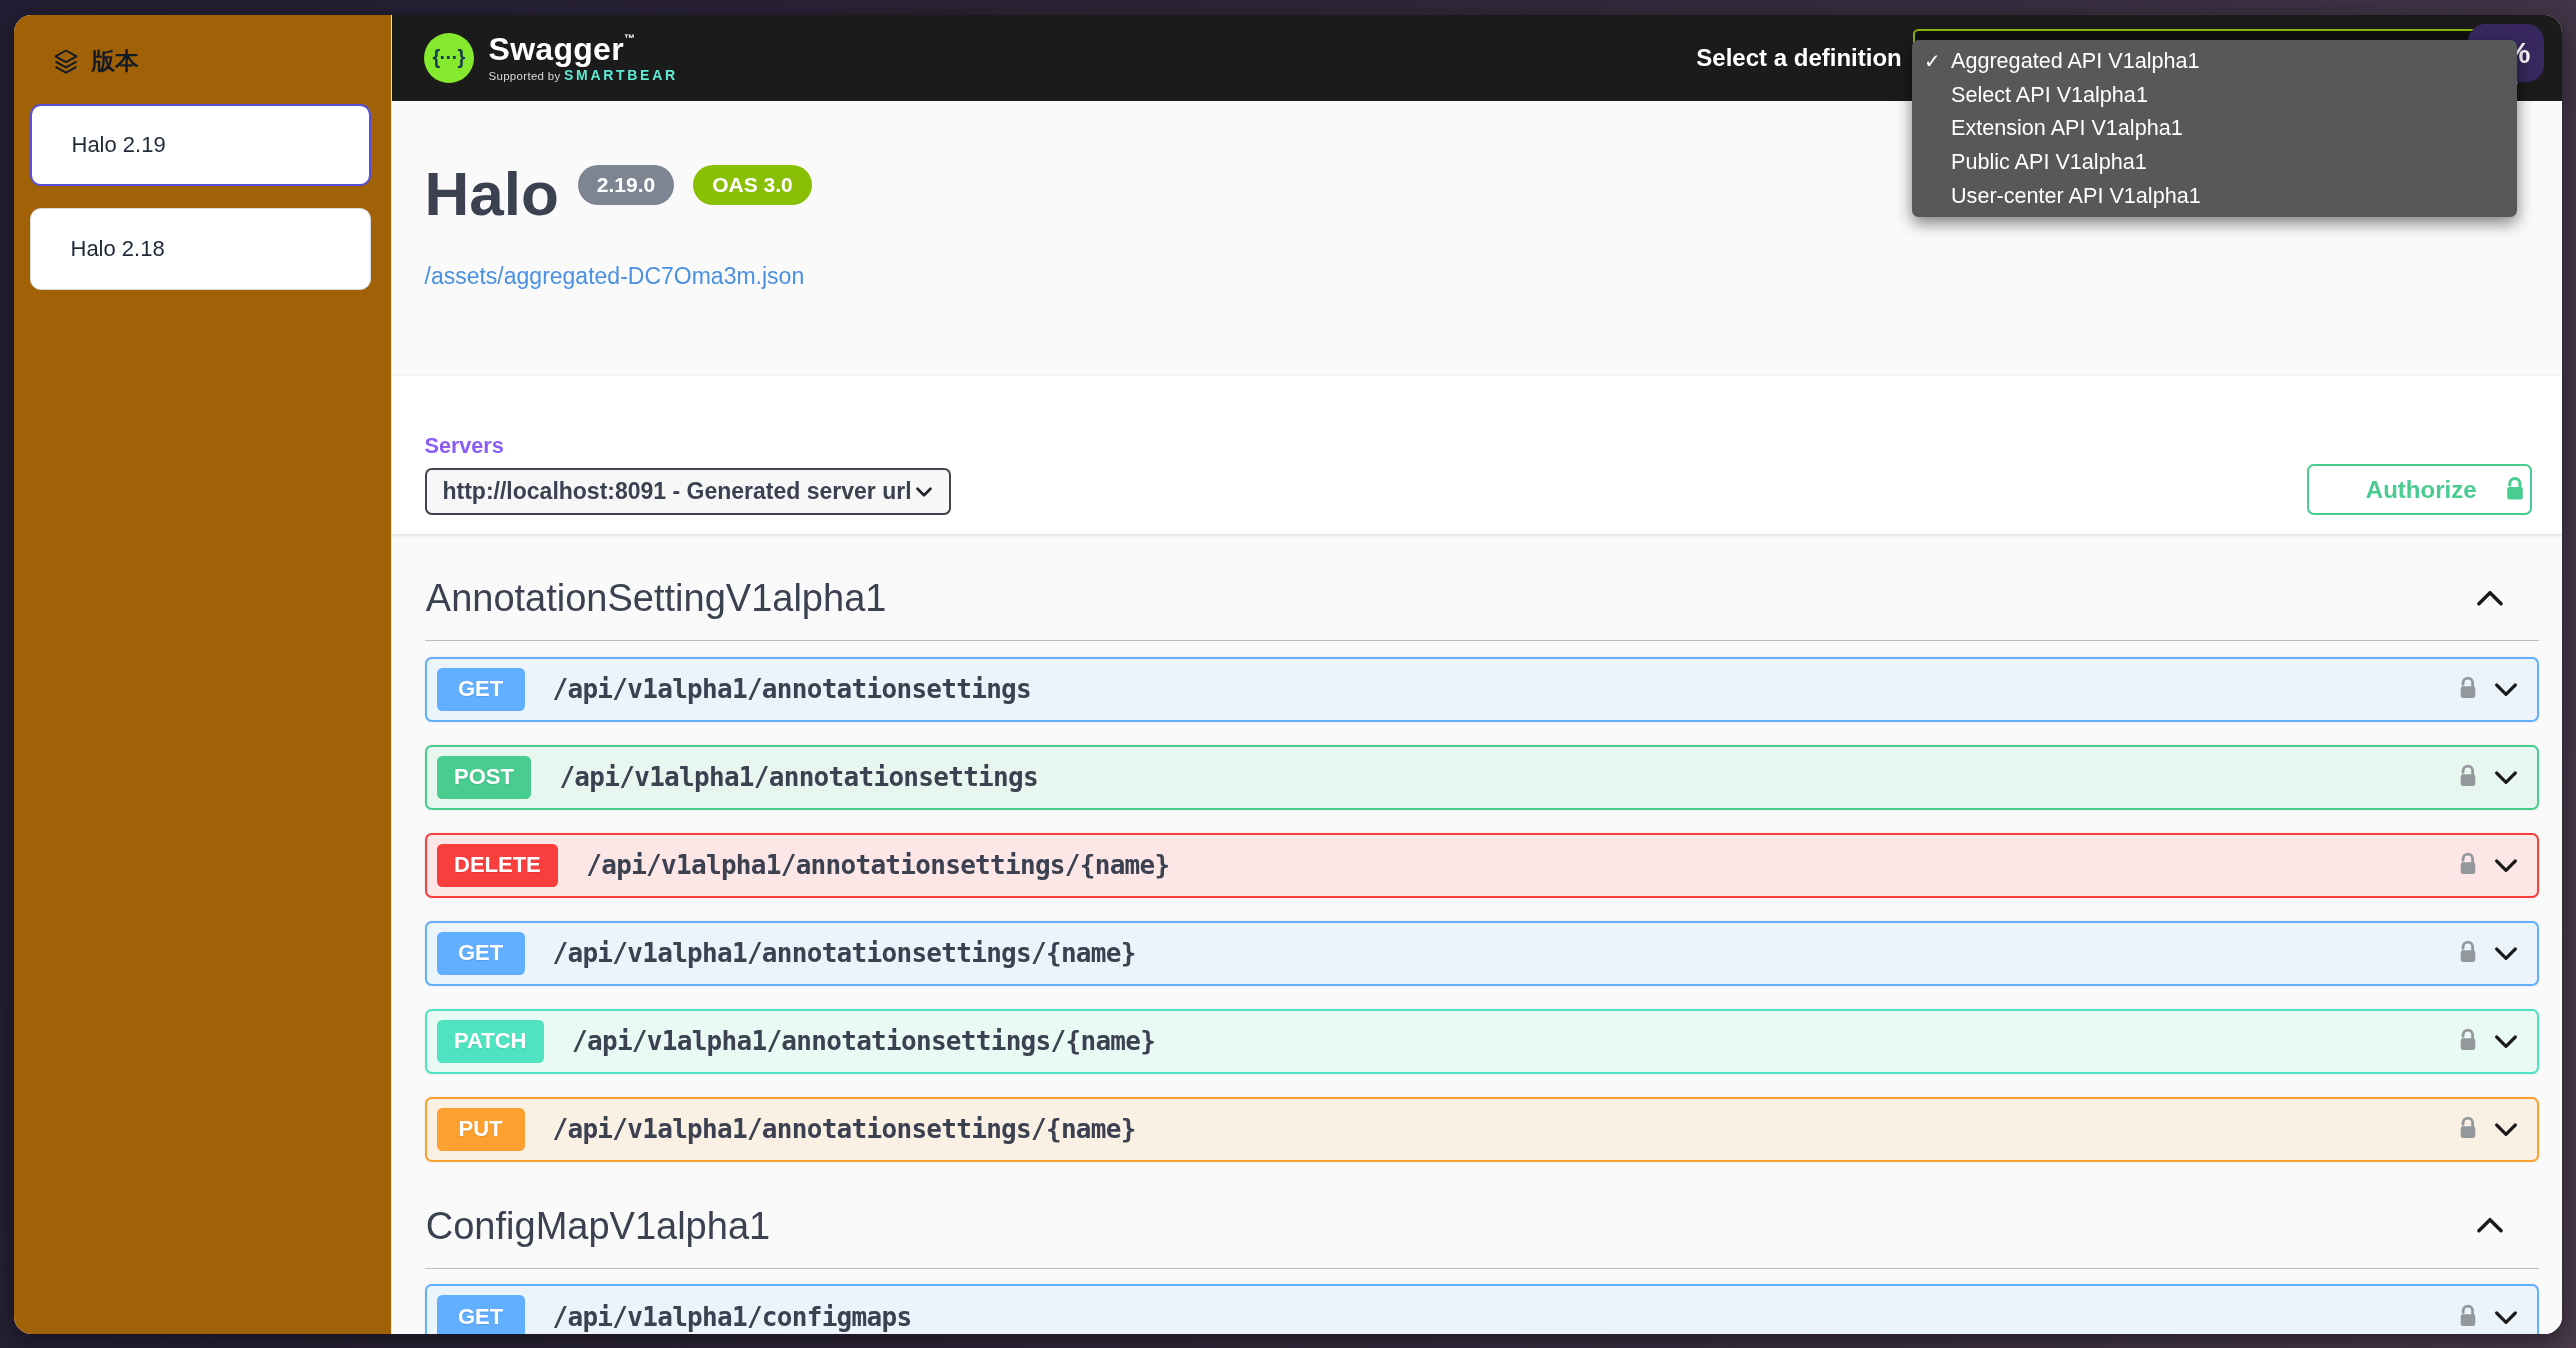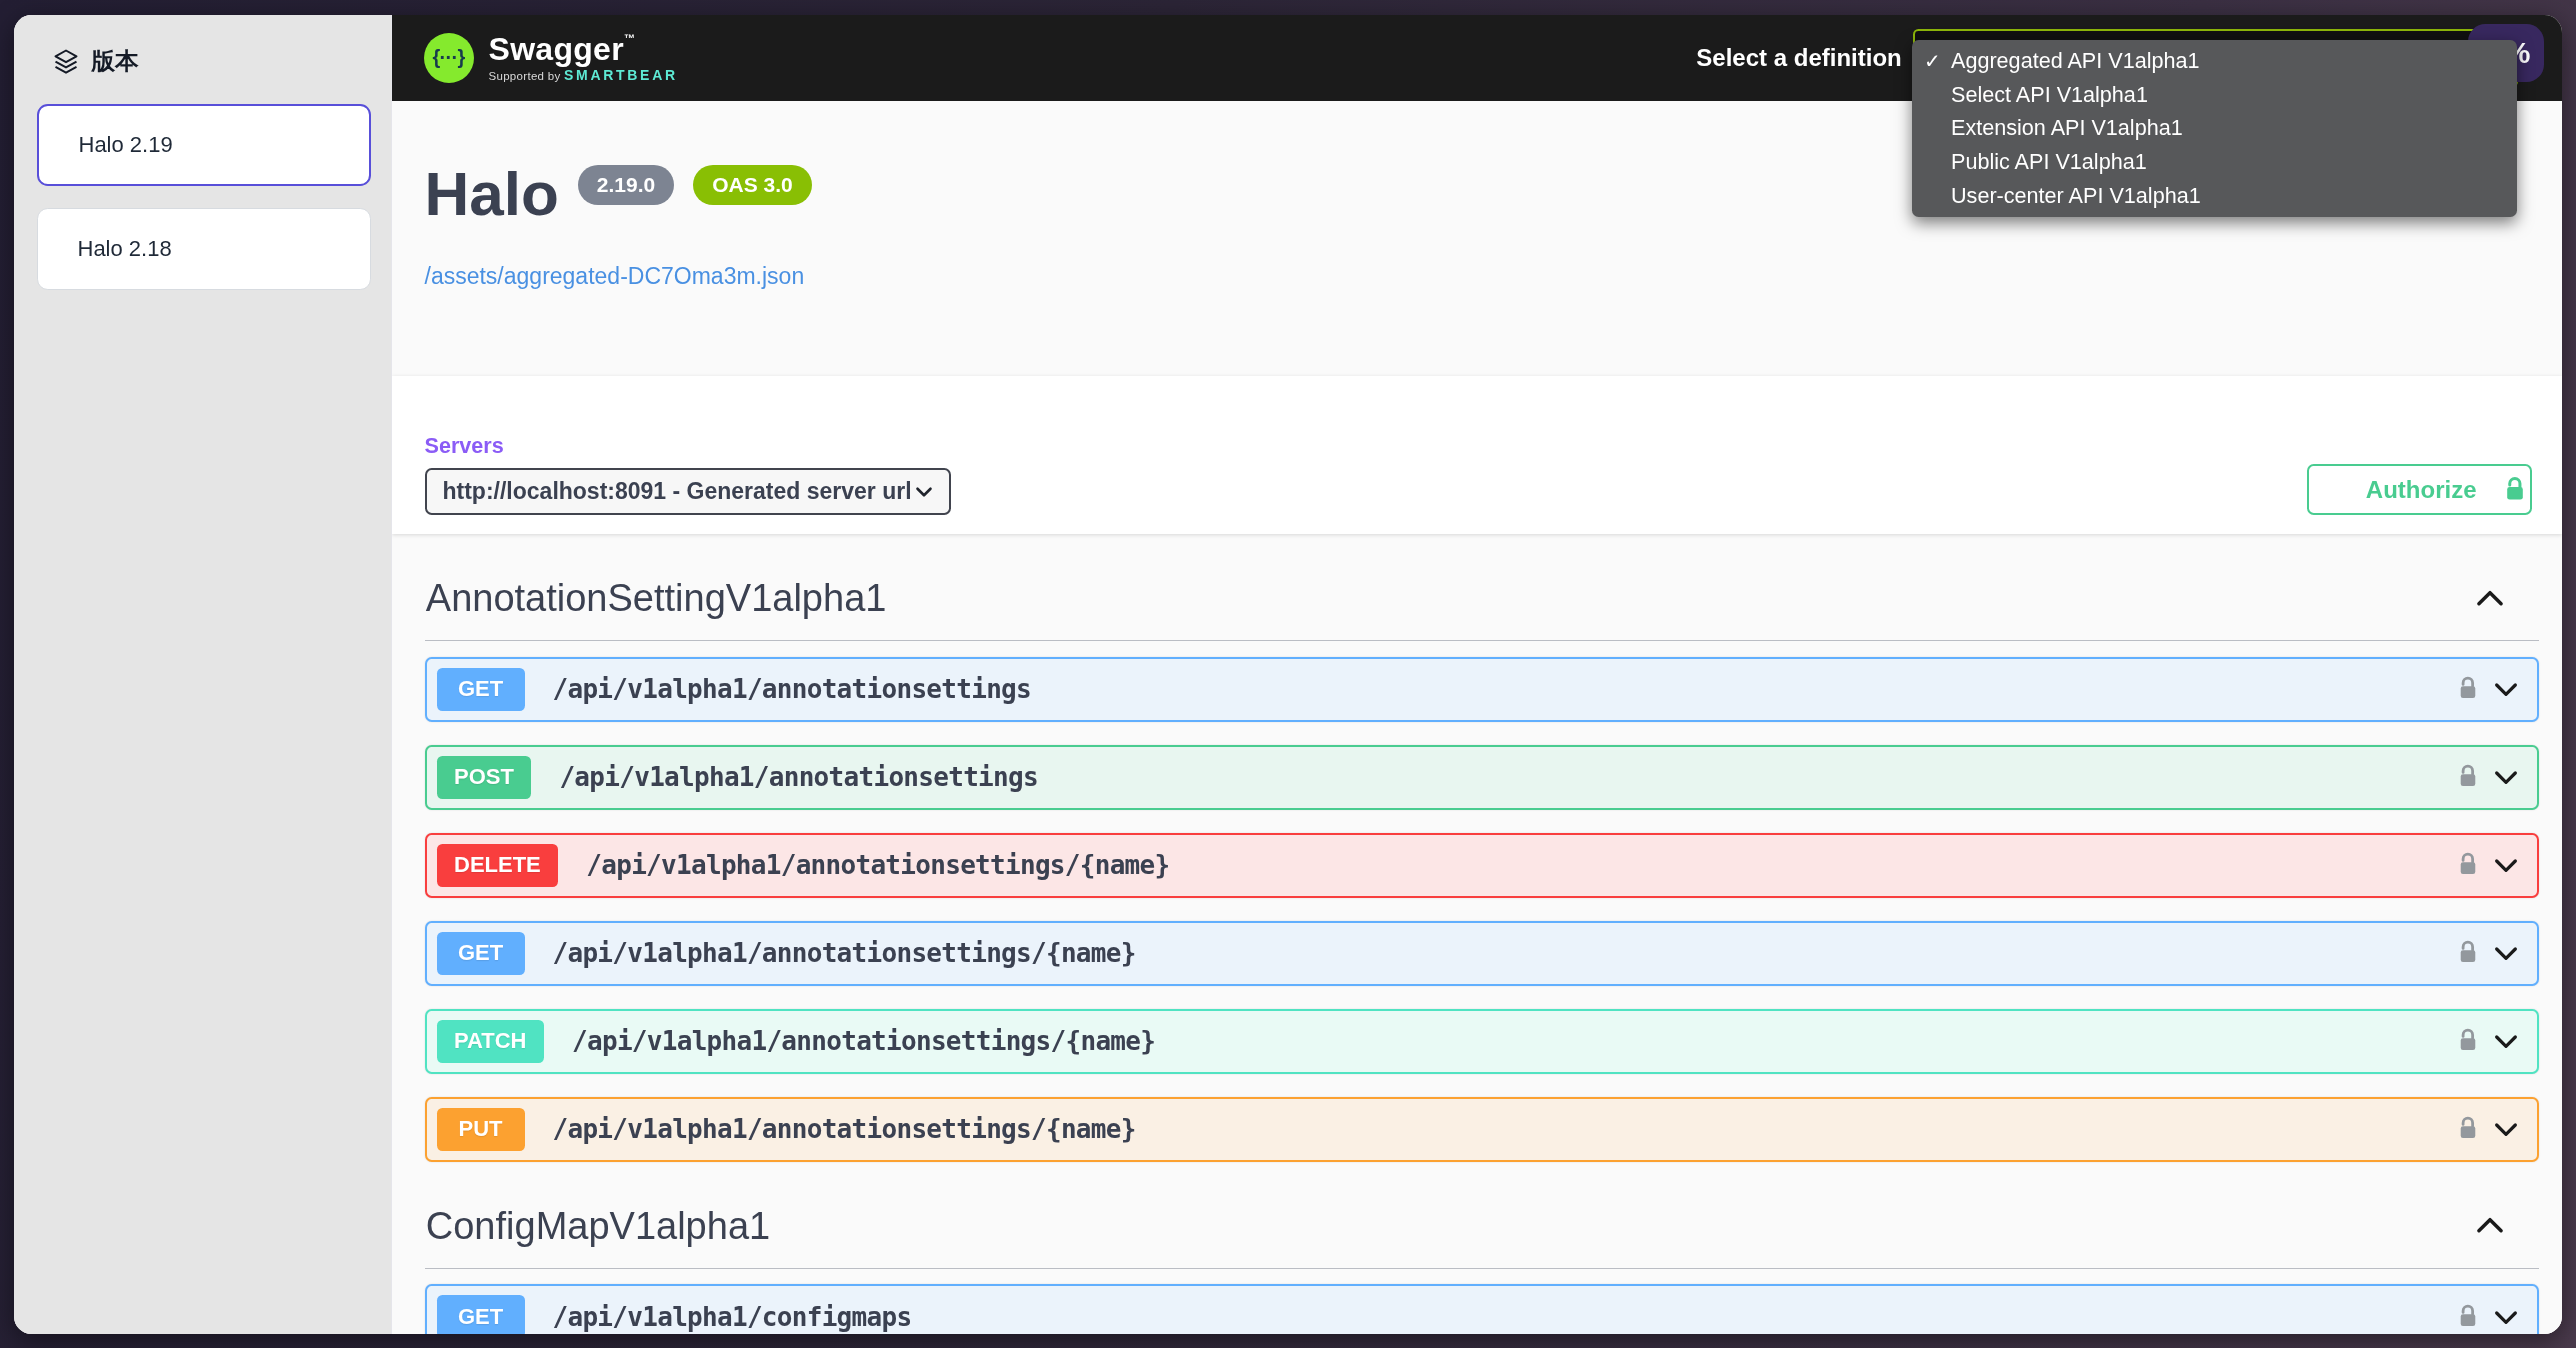--- a/index.html
+++ b/index.html
@@ -6,25 +6,25 @@
   html,body { width:2576px; height:1349px; overflow:hidden; font-family:"Liberation Sans", sans-serif; }
 
   .stage{ position:relative; width:2576px; height:1349px;
           background:linear-gradient(105deg,#231e33 0%,#2c2537 40%,#3b3043 75%,#4a3a4c 100%); }
 
   .window{ position:absolute; left:13.5px; top:15px; width:2548px; height:1319px;
            border-radius:17.5px; overflow:hidden; display:flex; background:#fafafa;
            box-shadow:0 6.7px 27px rgba(0,0,0,.45); }
 
   
-  .sidebar{ width:378px; flex:0 0 378px; background:#e5e5e5; border-right:0.7px solid #e5e5ea; }
+  .sidebar{ width:378px; flex:0 0 378px; background:#a16207; border-right:0.7px solid #e5e5ea; }
   .sidebar-header{ display:flex; align-items:center; gap:12px; padding:30px 0 0 38px; color:#141a26; }
   .sidebar-header svg{ width:28px; height:28px; }
   .sidebar-title{ font-size:23.6px; font-weight:700; }
-  .version-list{ padding:27px 20px 0 23px; display:flex; flex-direction:column; gap:22px; }
+  .version-list{ padding:27px 20px 0 16px; display:flex; flex-direction:column; gap:22px; }
   .version-card{ background:#ffffff; border:1.3px solid #d7dbe0; border-radius:10.8px; height:82px;
                  display:flex; align-items:center; padding-left:40px; font-size:22px; color:#1f2937;
                  cursor:pointer; }
   .version-card.selected{ border:2px solid #584fd9; }
 
   
   .main{ flex:1; display:flex; flex-direction:column; min-width:0; }
 
   .topbar{ height:86px; flex:0 0 86px; background:#1b1b1b; display:flex; align-items:center;
            justify-content:space-between; padding:0 44px 0 32px; }

